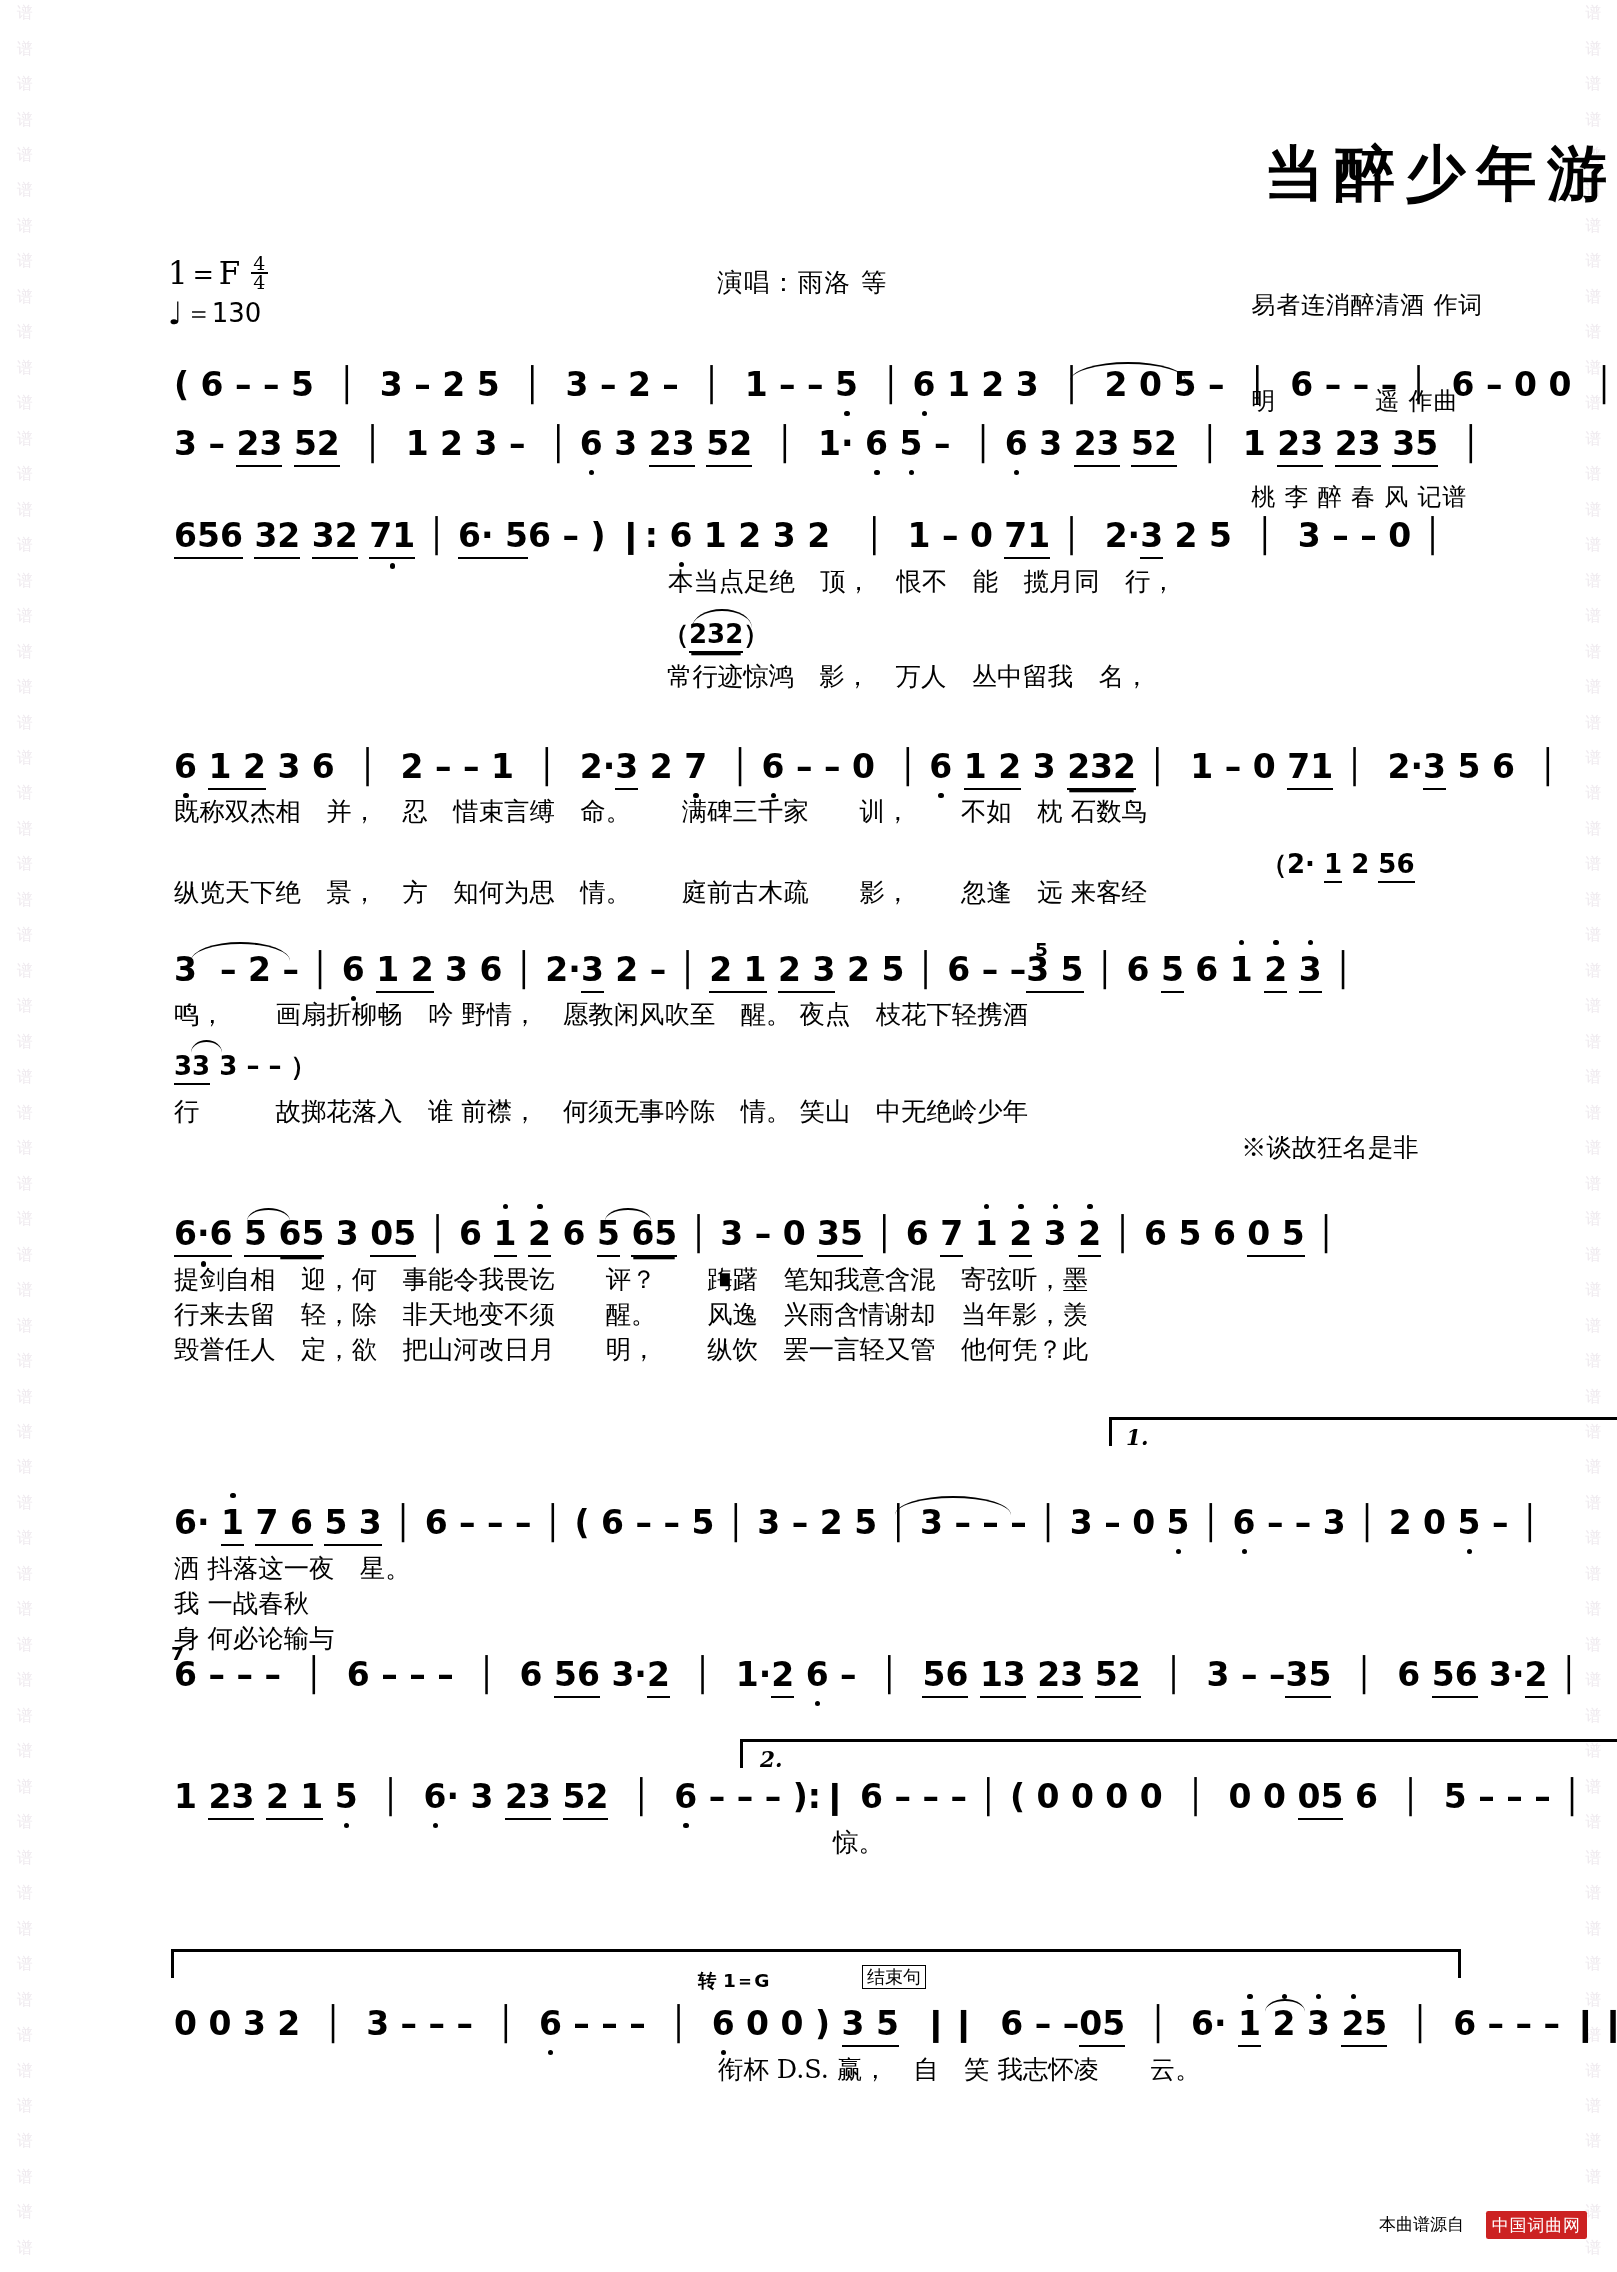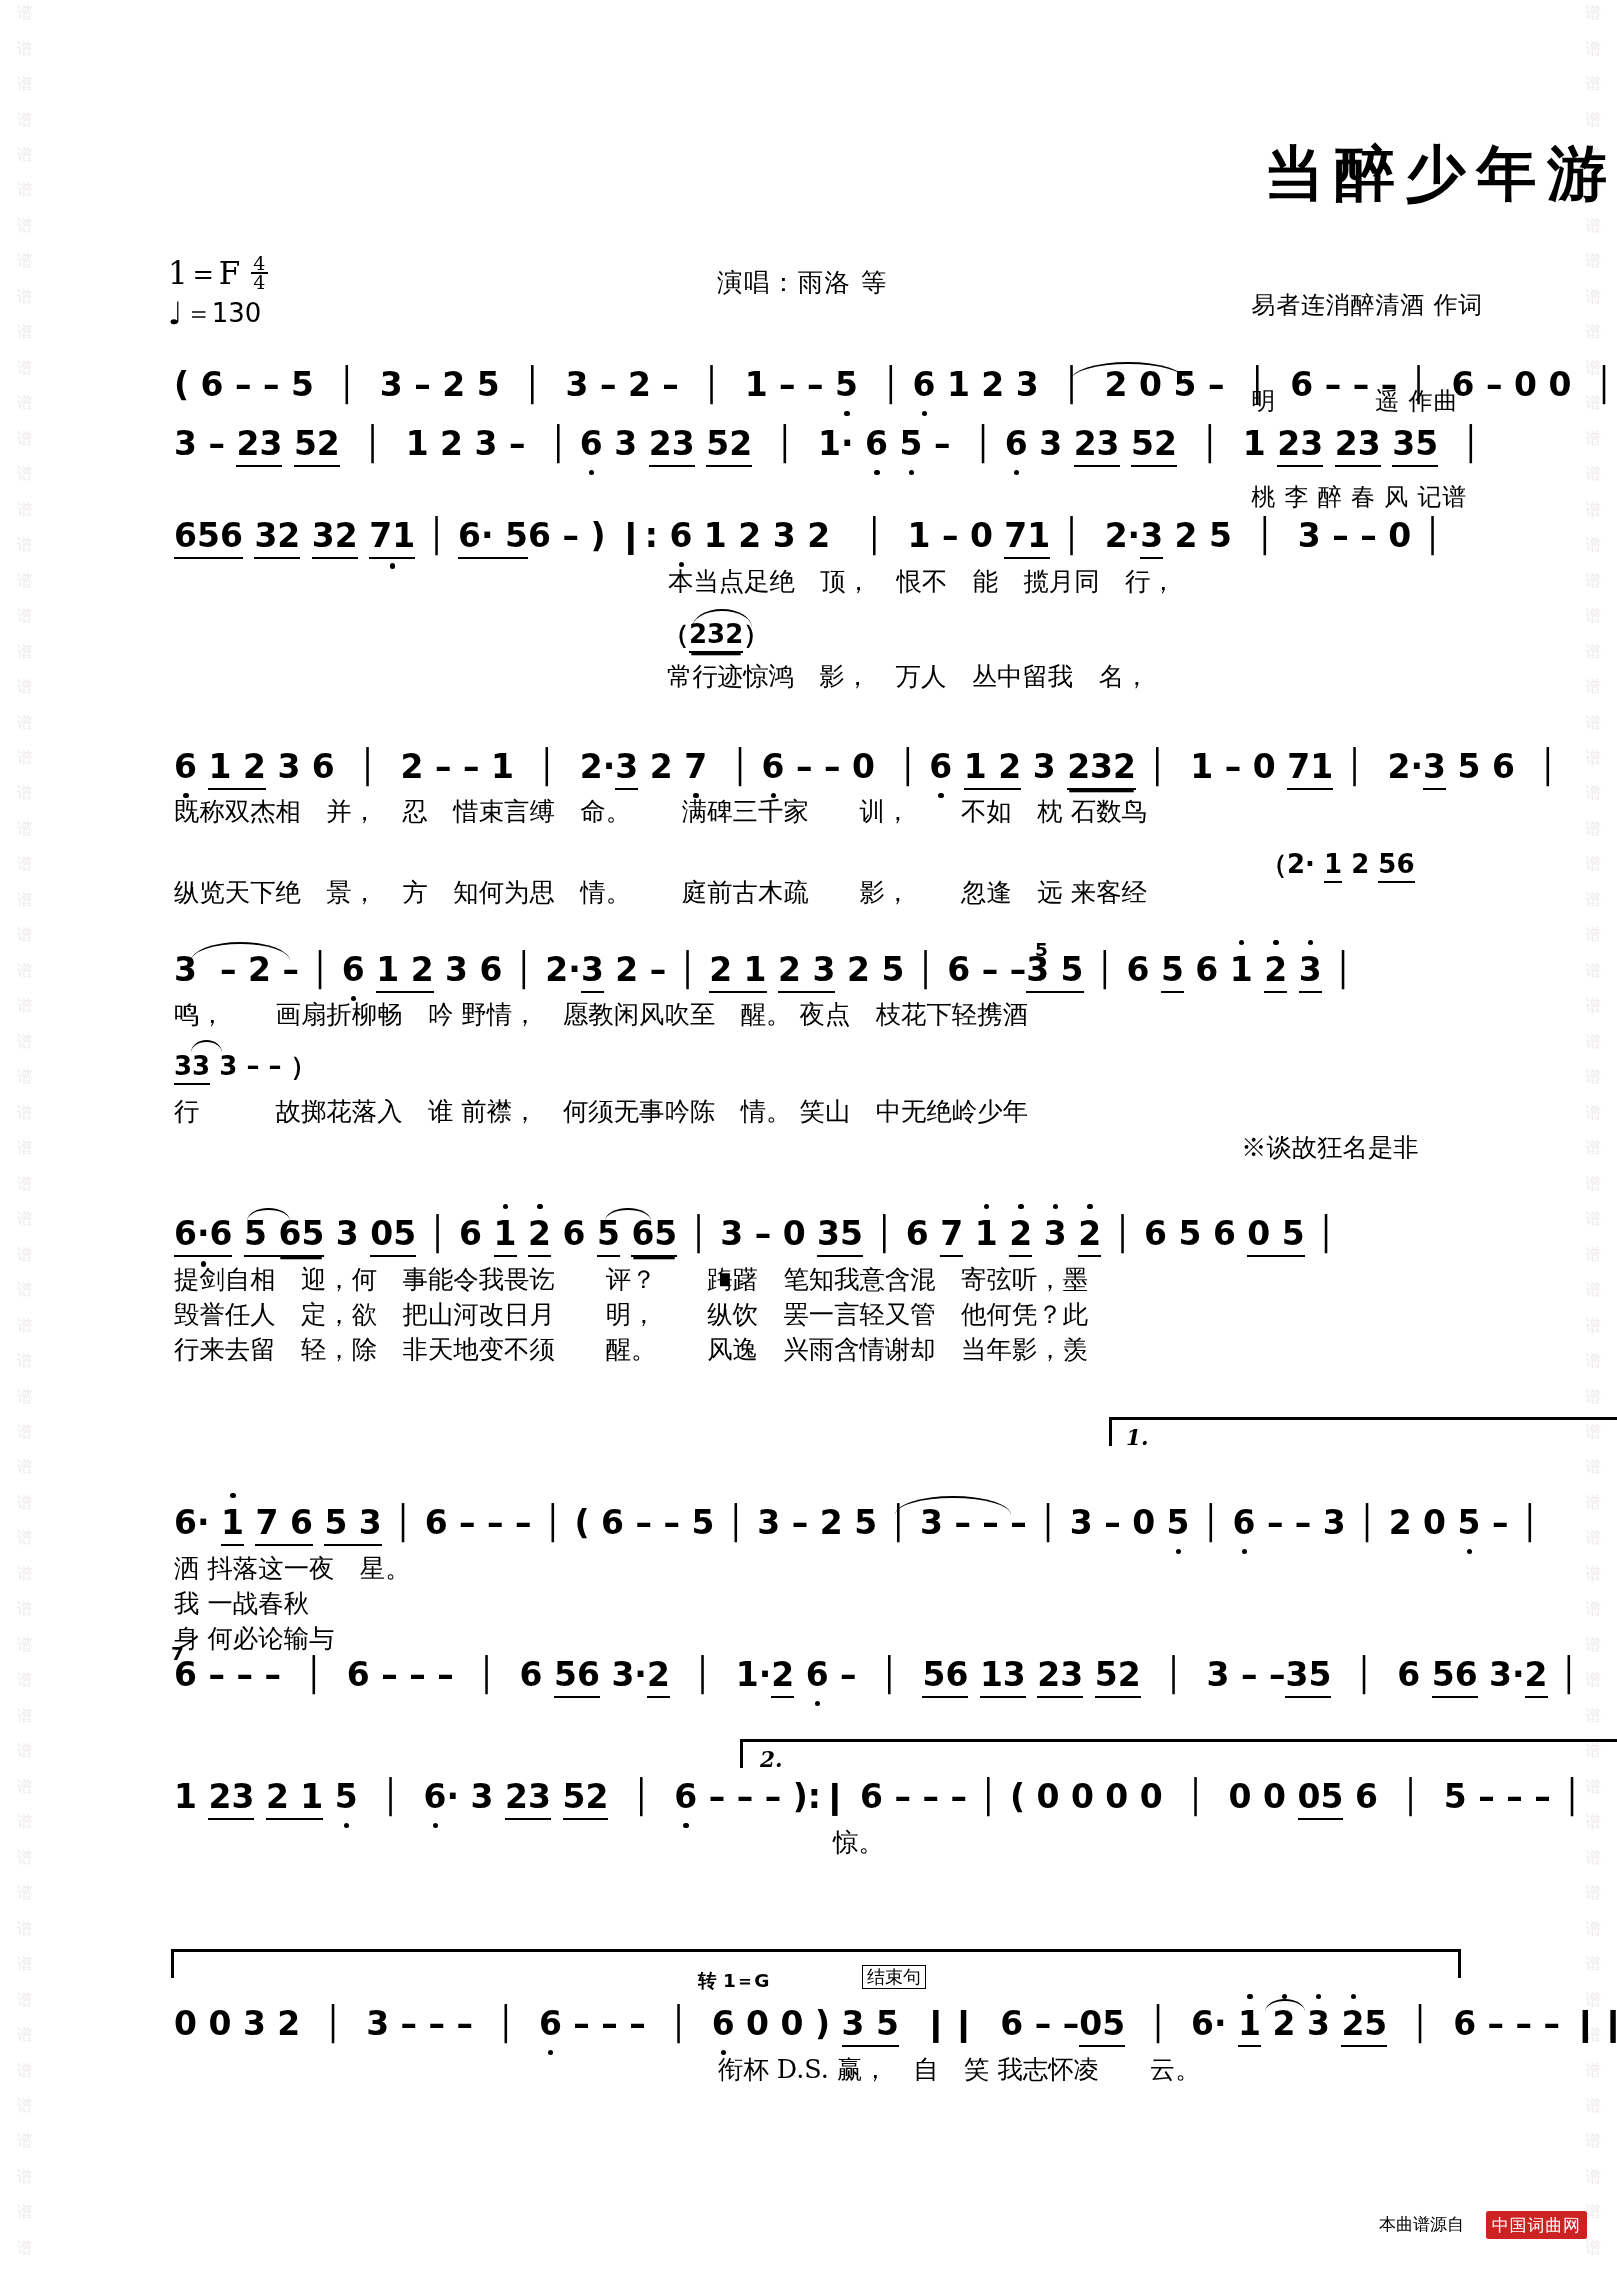--- a/index.html
+++ b/index.html
@@ -444,22 +444,22 @@
   <div class="row" style="left:174px; top:1094px;">
     <div class="lyr">行　　　故掷花落入　谁 前襟，　何须无事吟陈　情。 笑山　中无绝岭少年</div>
   </div>
   <div class="row" style="left:1205px; top:1130px;margin-left:36px;">
     <div class="lyr">※谈故狂名是非</div>
   </div>
 
   <div class="row" style="left:174px; top:1211px;">
     <div class="notes"><span class="u1 dotlow">6·6</span><span>&nbsp;</span><span class="u1">5&nbsp;</span><span class="u2">65</span><span>&nbsp;3&nbsp;</span><span class="u1">05</span><span>&nbsp;│&nbsp;6&nbsp;</span><span class="u1 dothigh">1</span><span>&nbsp;</span><span class="u1 dothigh">2</span><span>&nbsp;6&nbsp;</span><span class="u1">5</span><span>&nbsp;</span><span class="u2">65</span><span>&nbsp;│&nbsp;3&nbsp;–&nbsp;0&nbsp;</span><span class="u1">35</span><span>&nbsp;│&nbsp;6&nbsp;</span><span class="u1">7</span><span>&nbsp;</span><span class="dothigh">1</span><span>&nbsp;</span><span class="u1 dothigh">2</span><span>&nbsp;</span><span class="dothigh">3</span><span>&nbsp;</span><span class="u1 dothigh">2</span><span>&nbsp;│&nbsp;6&nbsp;5&nbsp;6&nbsp;</span><span class="u1">0&nbsp;5</span><span>&nbsp;│</span></div>
     <div class="lyr" style="margin-top:6.2px;">提剑自相　迎，何　事能令我畏讫　　评？　　踇躇　笔知我意含混　寄弦听，墨</div>
+    <div class="lyr">行来去留　轻，除　非天地变不须　　醒。　　风逸　兴雨含情谢却　当年影，羡</div>
     <div class="lyr">毁誉任人　定，欲　把山河改日月　　明，　　纵饮　罢一言轻又管　他何凭？此</div>
-    <div class="lyr">行来去留　轻，除　非天地变不须　　醒。　　风逸　兴雨含情谢却　当年影，羡</div>
   </div>
   <div class="slur" style="left:247px; top:1208px; width:43px; height:10.8px;"></div>
   <div class="slur" style="left:605px; top:1208px; width:46px; height:10.8px;"></div>
 
   <div class="volta" style="left:1109px; top:1417px; width:1120px;"></div>
   <div class="volta-label" style="left:1126px; top:1425px;">1.</div>
 
   <div class="row" style="left:174px; top:1500px;">
     <div class="notes"><span>6·&nbsp;</span><span class="u1 dothigh">1</span><span>&nbsp;</span><span class="u1">7&nbsp;6</span><span>&nbsp;</span><span class="u1">5&nbsp;3</span><span>&nbsp;│&nbsp;6&nbsp;–&nbsp;–&nbsp;–&nbsp;│&nbsp;(&nbsp;6&nbsp;–&nbsp;–&nbsp;5&nbsp;│&nbsp;3&nbsp;–&nbsp;2&nbsp;5&nbsp;│&nbsp;3&nbsp;–&nbsp;–&nbsp;–&nbsp;│&nbsp;3&nbsp;–&nbsp;0&nbsp;</span><span class="dotlow">5</span><span>&nbsp;│&nbsp;</span><span class="dotlow">6</span><span>&nbsp;–&nbsp;–&nbsp;3&nbsp;│&nbsp;2&nbsp;0&nbsp;</span><span class="dotlow">5</span><span>&nbsp;–&nbsp;│</span></div>
     <div class="lyr" style="margin-top:6.2px;">洒 抖落这一夜　星。</div>

